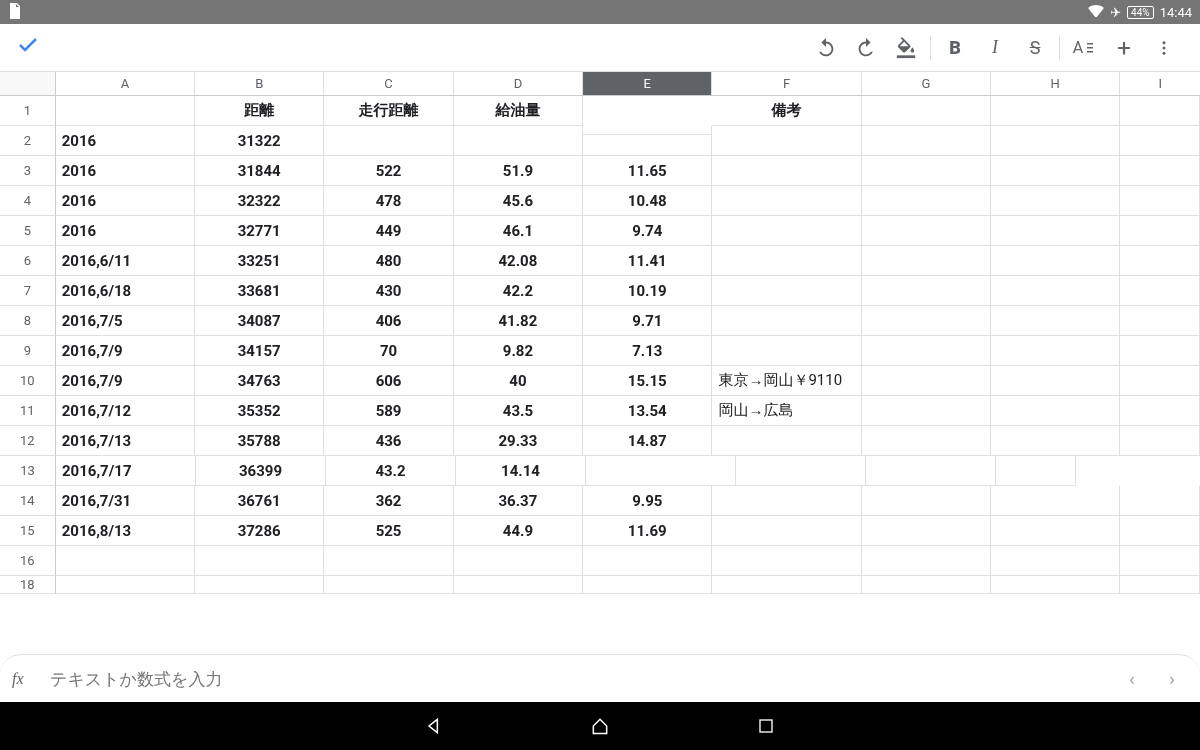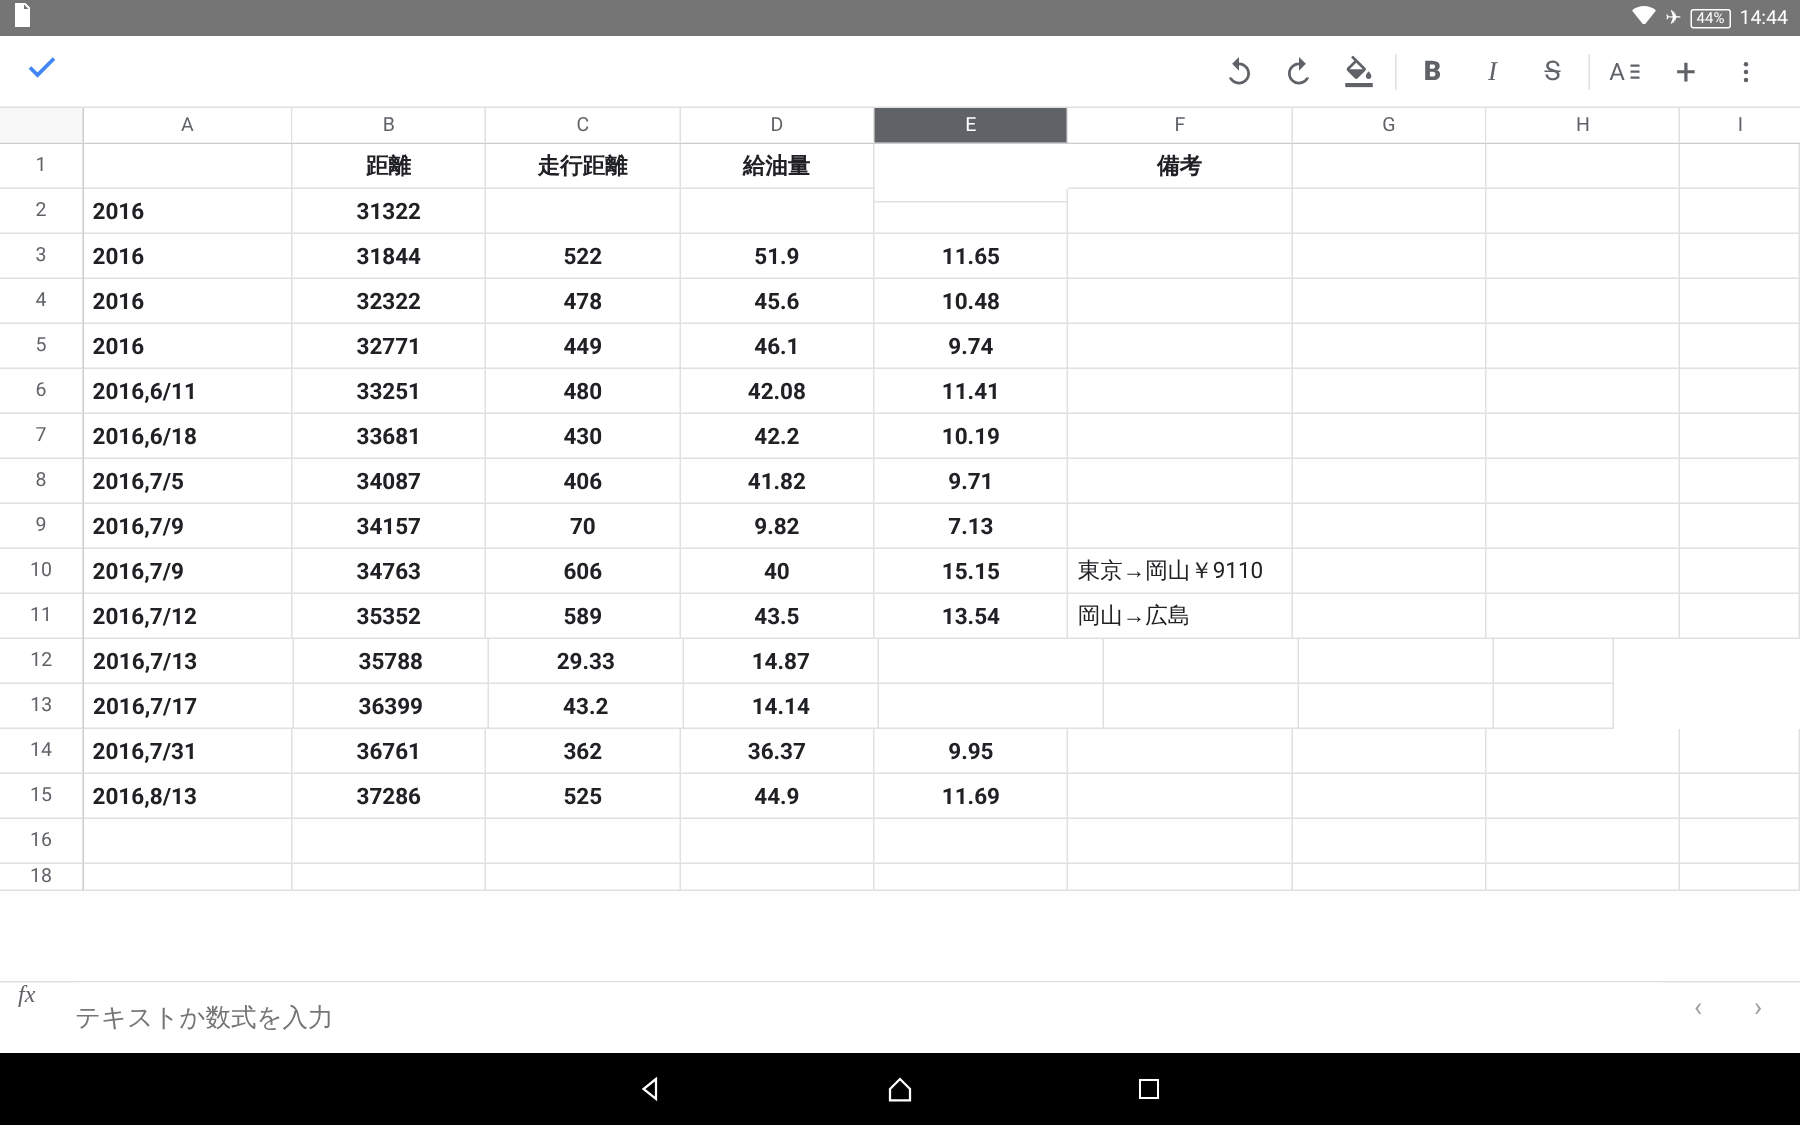--- a/index.html
+++ b/index.html
@@ -22,21 +22,21 @@
 .col-h.sel { background:#5f6368; color:#fff; }
 .col-h.last { border-right:none; }
 
 .row { display:flex; height:30px; }
 .row-h { width:56px; border-right:1px solid #ccc; border-bottom:1px solid #e0e0e0; display:flex; align-items:center; justify-content:center; font-size:13px; color:#5f6368; background:#fff;}
 .cell { border-right:1px solid #e0e0e0; border-bottom:1px solid #e0e0e0; display:flex; align-items:center; font-size:15px; color:#202124; padding:0 6px; overflow:hidden; white-space:nowrap;}
 .cell.bold { font-weight:bold; }
 .cell.center { justify-content:center; }
 .cell.left { justify-content:flex-start; }
 
-.fx-bar { position:absolute; bottom:48px; left:0; right:0; height:48px; display:flex; align-items:flex-start; border-top:1px solid #e0e0e0; background:#fff; padding:0 12px; gap:8px;}
+.fx-bar { position:absolute; bottom:48px; left:0; right:0; height:48px; display:flex; align-items:center; border-top:1px solid #e0e0e0; background:#fff; padding:12px 12px; gap:8px;border-radius:21px;}
 .fx-label { font-family: serif; font-style:italic; color:#5f6368; font-size:16px; width:30px;}
 .fx-input { flex:1; height:100%; border:none; outline:none; font-size:17px; color:#9e9e9e; }
 .fx-nav { width:32px; height:32px; display:flex; align-items:center; justify-content:center; color:#9e9e9e; font-size:18px; cursor:pointer;}
 
 .nav-bar { position:absolute; bottom:0; left:0; right:0; height:48px; background:#000; display:flex; align-items:center; justify-content:center; gap:140px; color:#fff;}
 .nav-btn { width:26px; height:26px; display:flex; align-items:center; justify-content:center;}
 
 .colA{width:140px}.colB{width:130px}.colC{width:130px}.colD{width:130px}.colE{width:130px}.colF{width:150px}.colG{width:130px}.colH{width:130px}.colI{width:80px}
 </style>
 </head>
@@ -247,20 +247,21 @@
     <div class="cell colE center bold" style="width:130px">13.54</div>
     <div class="cell colF  left" style="width:150px">岡山→広島</div>
     <div class="cell colG  center" style="width:130px"></div>
     <div class="cell colH  center" style="width:130px"></div>
     <div class="cell colI  center" style="width:80px"></div>
   </div>
       <div class="row">
     <div class="row-h">12</div>
     <div class="cell colA left bold" style="width:140px">2016,7/13</div>
     <div class="cell colB center bold" style="width:130px">35788</div>
+    <div class="cell colC center bold" style="width:130px">436</div>
     <div class="cell colD center bold" style="width:130px">29.33</div>
     <div class="cell colE center bold" style="width:130px">14.87</div>
     <div class="cell colF  left" style="width:150px"></div>
     <div class="cell colG  center" style="width:130px"></div>
     <div class="cell colH  center" style="width:130px"></div>
     <div class="cell colI  center" style="width:80px"></div>
   </div>
       <div class="row">
     <div class="row-h">13</div>
     <div class="cell colA left bold" style="width:140px">2016,7/17</div>

